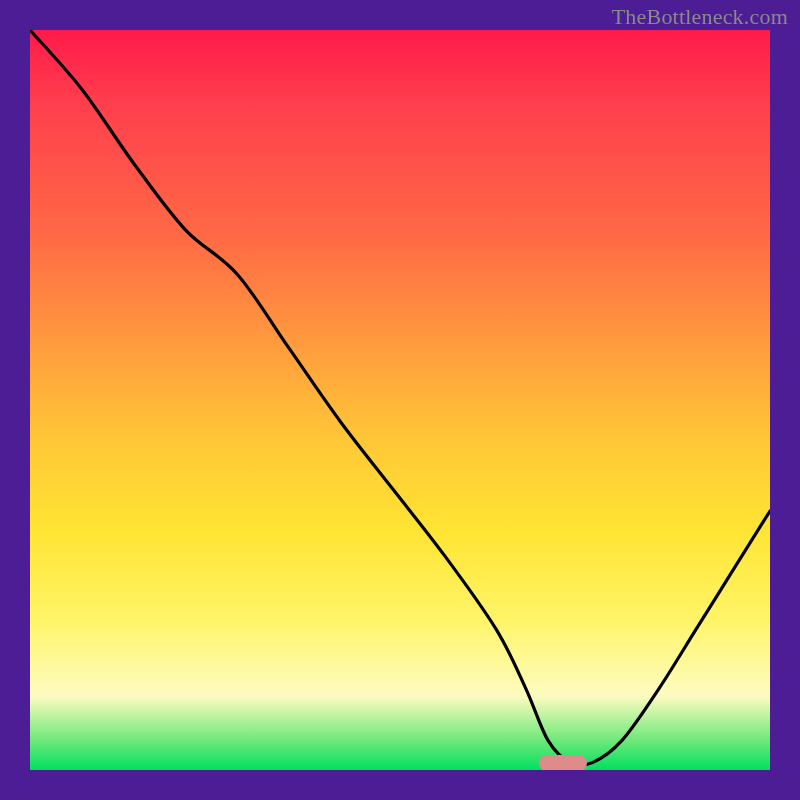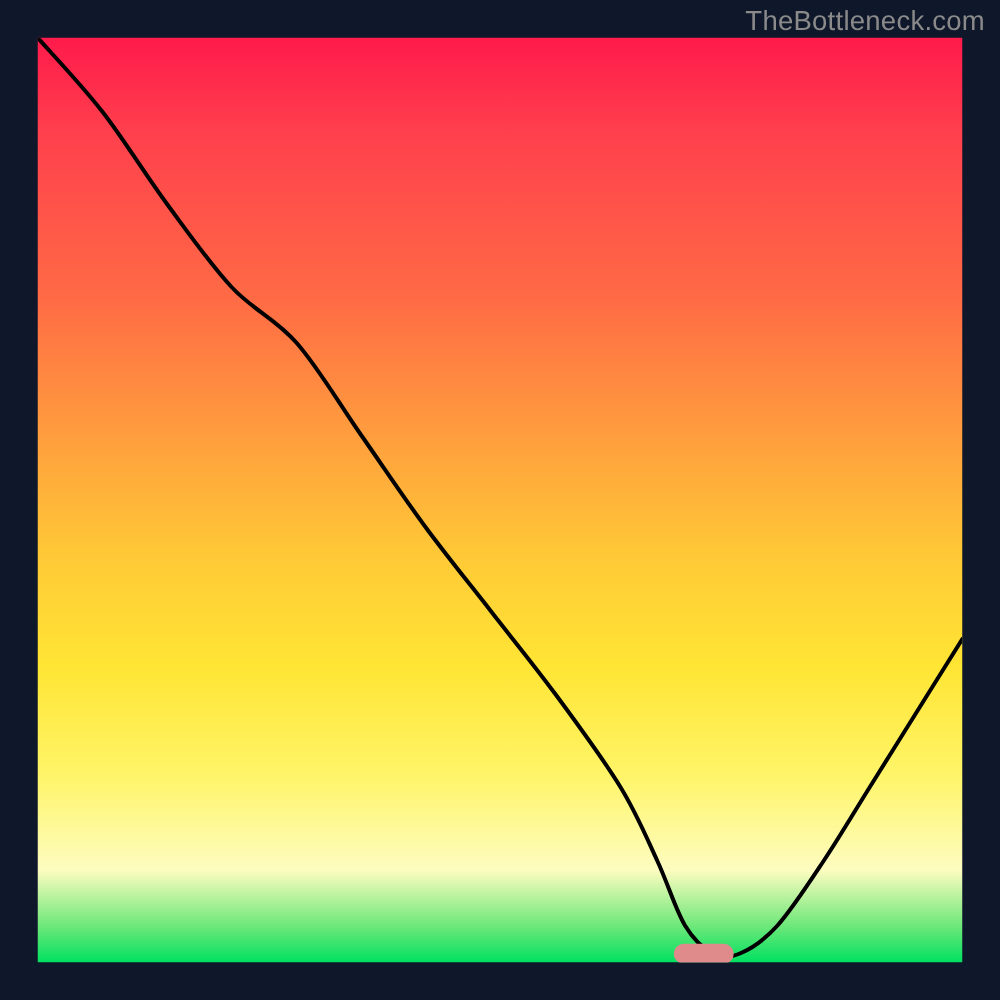--- a/index.html
+++ b/index.html
@@ -7,21 +7,22 @@
     padding: 0;
     width: 800px;
     height: 800px;
     background: #000;
     overflow: hidden;
     font-family: Arial, Helvetica, sans-serif;
   }
   .frame {
     position: absolute;
     inset: 0;
-    background: #0f172a;
+    background: #4c1d95;
+    font-family: Liberation Serif, serif;
   }
   .plot-area {
     position: absolute;
     left: 30px;
     top: 30px;
     width: 740px;
     height: 740px;
     overflow: hidden;
   }
   .gradient {

